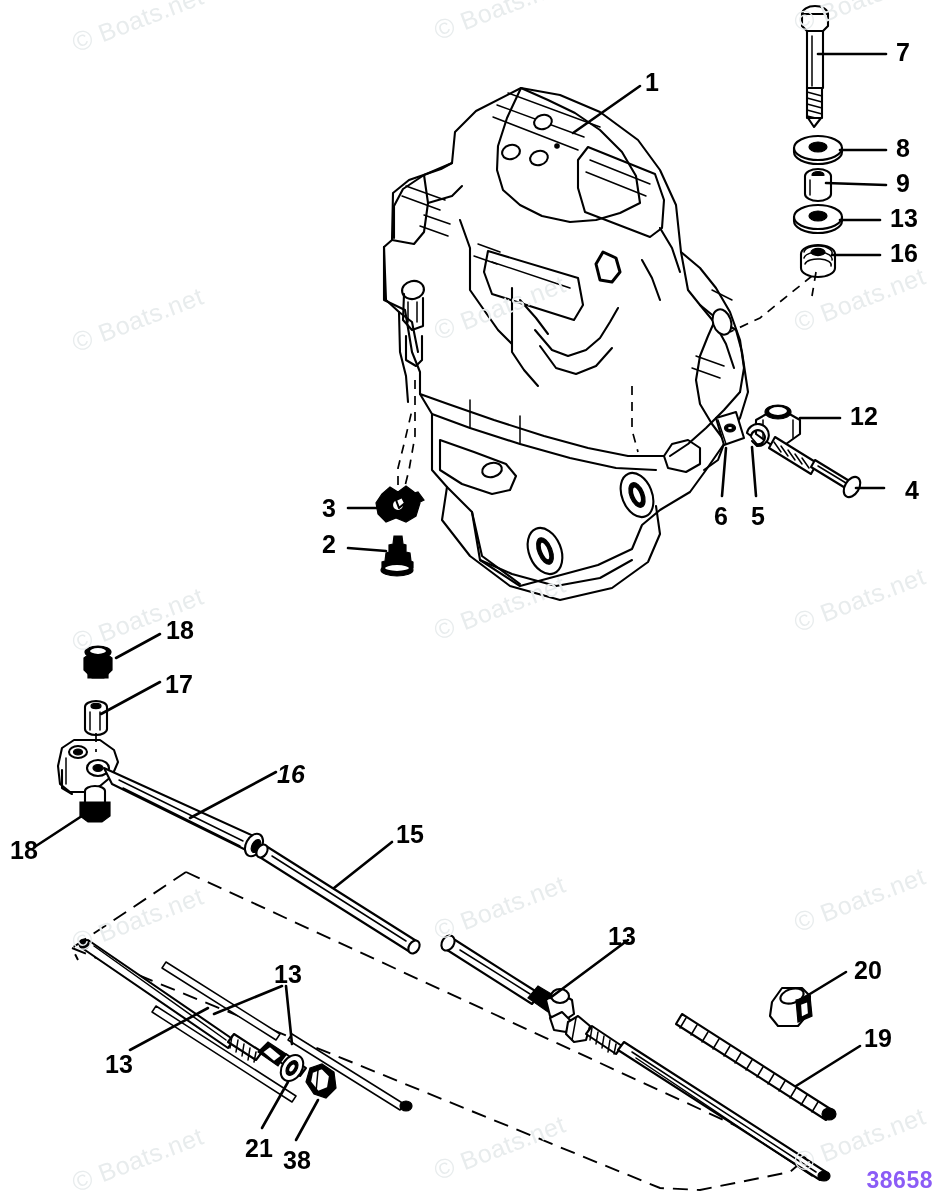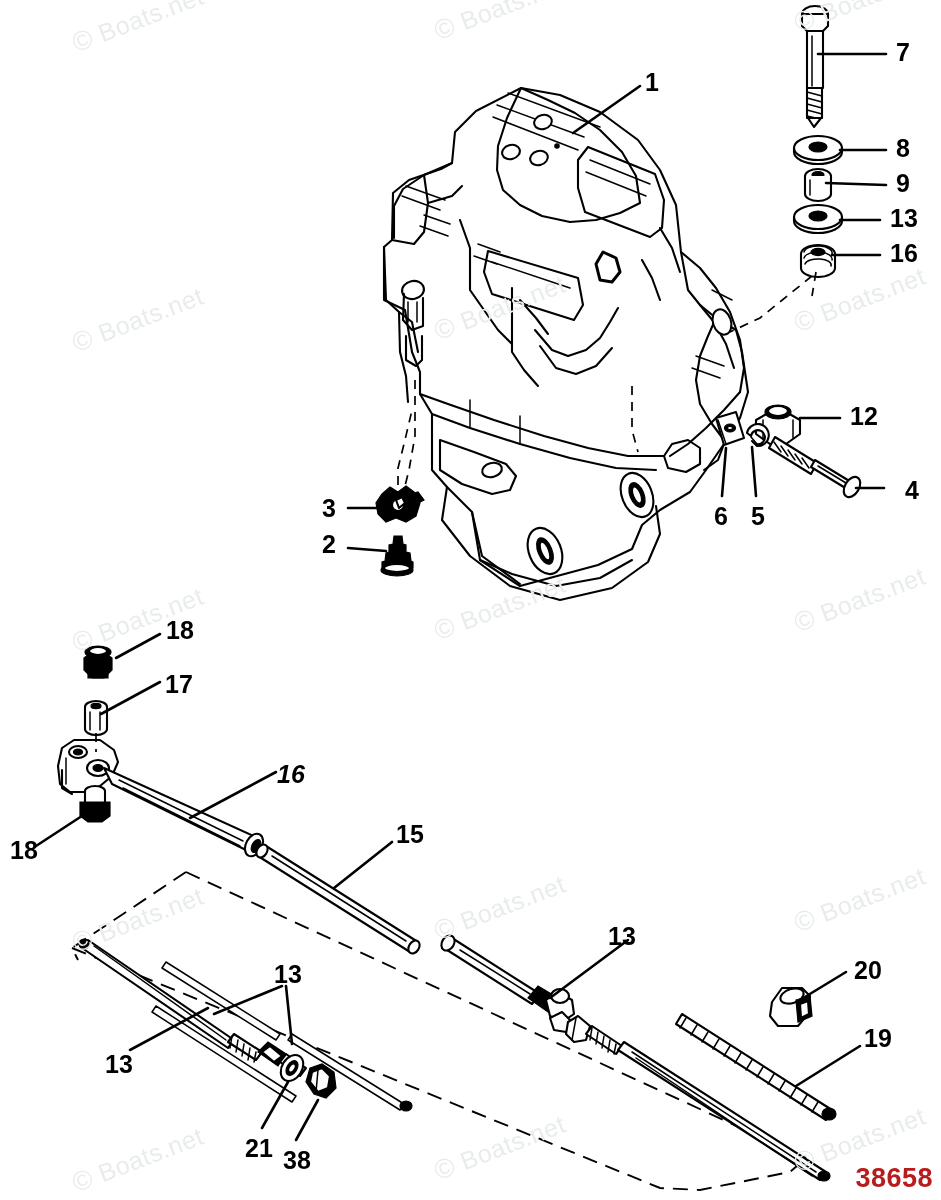--- a/index.html
+++ b/index.html
@@ -60,23 +60,23 @@
     color: #000000;
     line-height: 1;
     white-space: nowrap;
   }
   #diagram-number {
     position: absolute;
     right: 8px;
     bottom: 6px;
     font-family: "Liberation Sans", sans-serif;
     font-weight: bold;
-    font-size: 27px;
+    font-size: 23px;
     letter-spacing: 0.5px;
-    color: #b91c1c;
+    color: #8b5cf6;
   }
 </style>
 </head>
 <body>
 
 <div id="stage">
 
   <svg id="artwork" viewBox="0 0 941 1200" xmlns="http://www.w3.org/2000/svg">
     <defs>
       <style>

